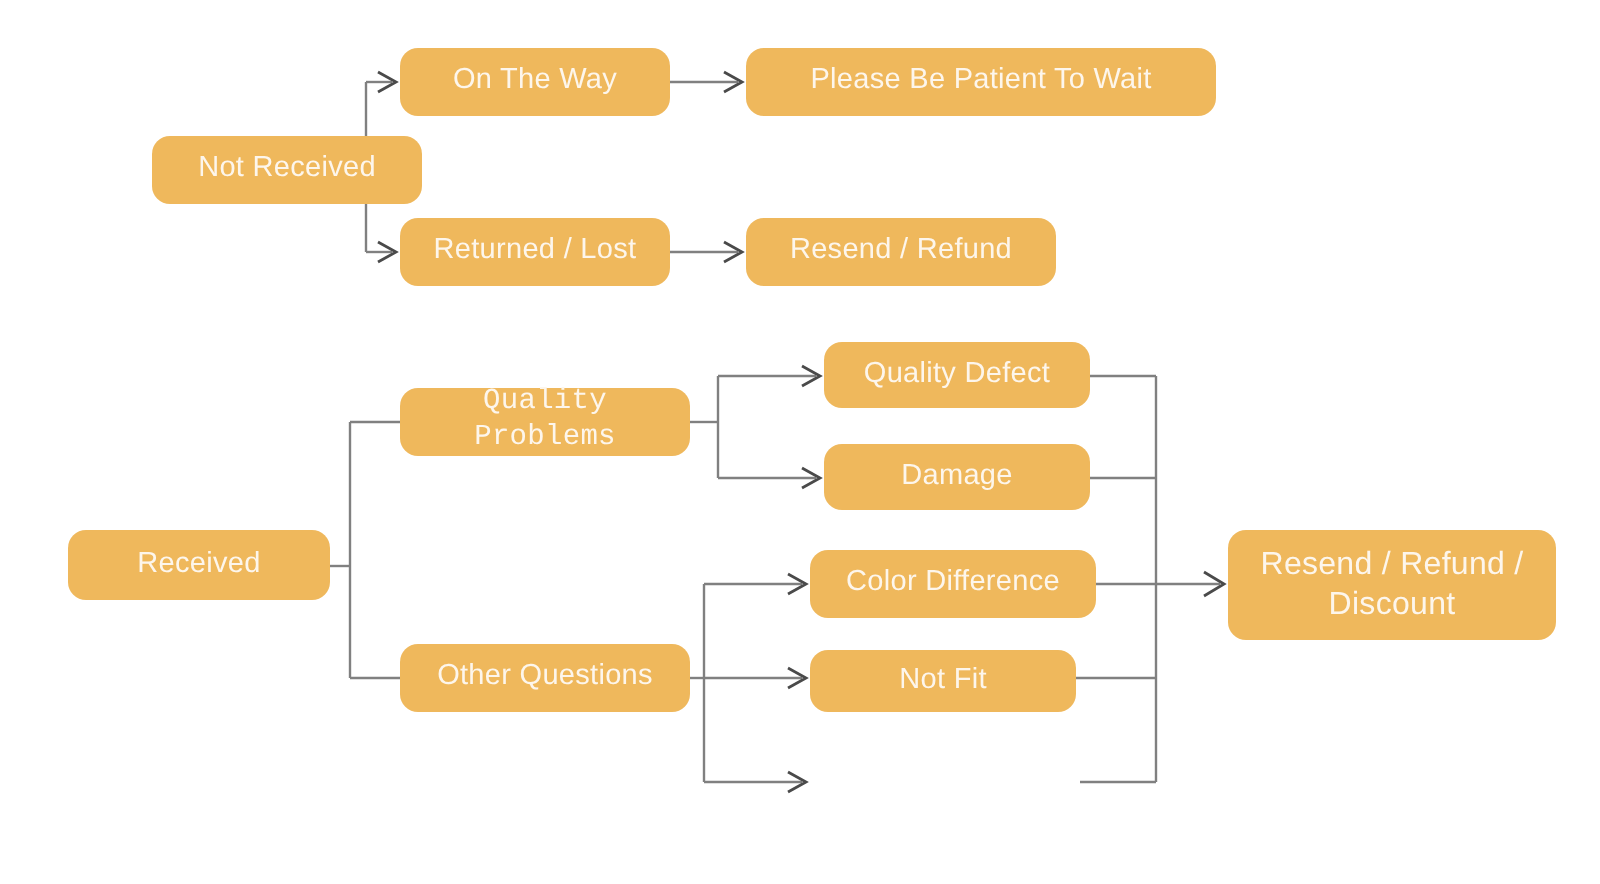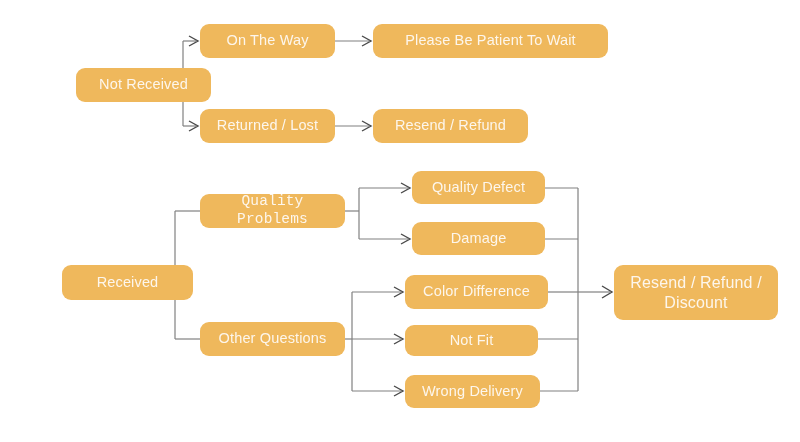--- a/index.html
+++ b/index.html
@@ -121,21 +121,21 @@
   </div>
 
   <div class="node" style="left:200px;top:109px;width:135px;height:34px;">
     <span>Returned / Lost</span>
   </div>
 
   <div class="node" style="left:373px;top:109px;width:155px;height:34px;">
     <span>Resend / Refund</span>
   </div>
 
-  <div class="node" style="left:34px;top:265px;width:131px;height:35px;margin-left:28px;">
+  <div class="node" style="left:34px;top:265px;width:131px;height:35px;">
     <span>Received</span>
   </div>
 
   <div class="node" style="left:200px;top:194px;width:145px;height:34px;font-family:Liberation Mono, monospace;">
     <span>Quality Problems</span>
   </div>
 
   <div class="node" style="left:200px;top:322px;width:145px;height:34px;">
     <span>Other Questions</span>
   </div>
@@ -149,21 +149,18 @@
   </div>
 
   <div class="node" style="left:405px;top:275px;width:143px;height:34px;">
     <span>Color Difference</span>
   </div>
 
   <div class="node" style="left:405px;top:325px;width:133px;height:31px;">
     <span>Not Fit</span>
   </div>
 
-  <div class="node" style="left:405px;top:375px;width:135px;height:33px;">
-    <span>Wrong Delivery</span>
-  </div>
 
   <div class="node two-line" style="left:614px;top:265px;width:164px;height:55px;">
     <span>Resend / Refund / Discount</span>
   </div>
 
 </div>
 
 </body></html>

